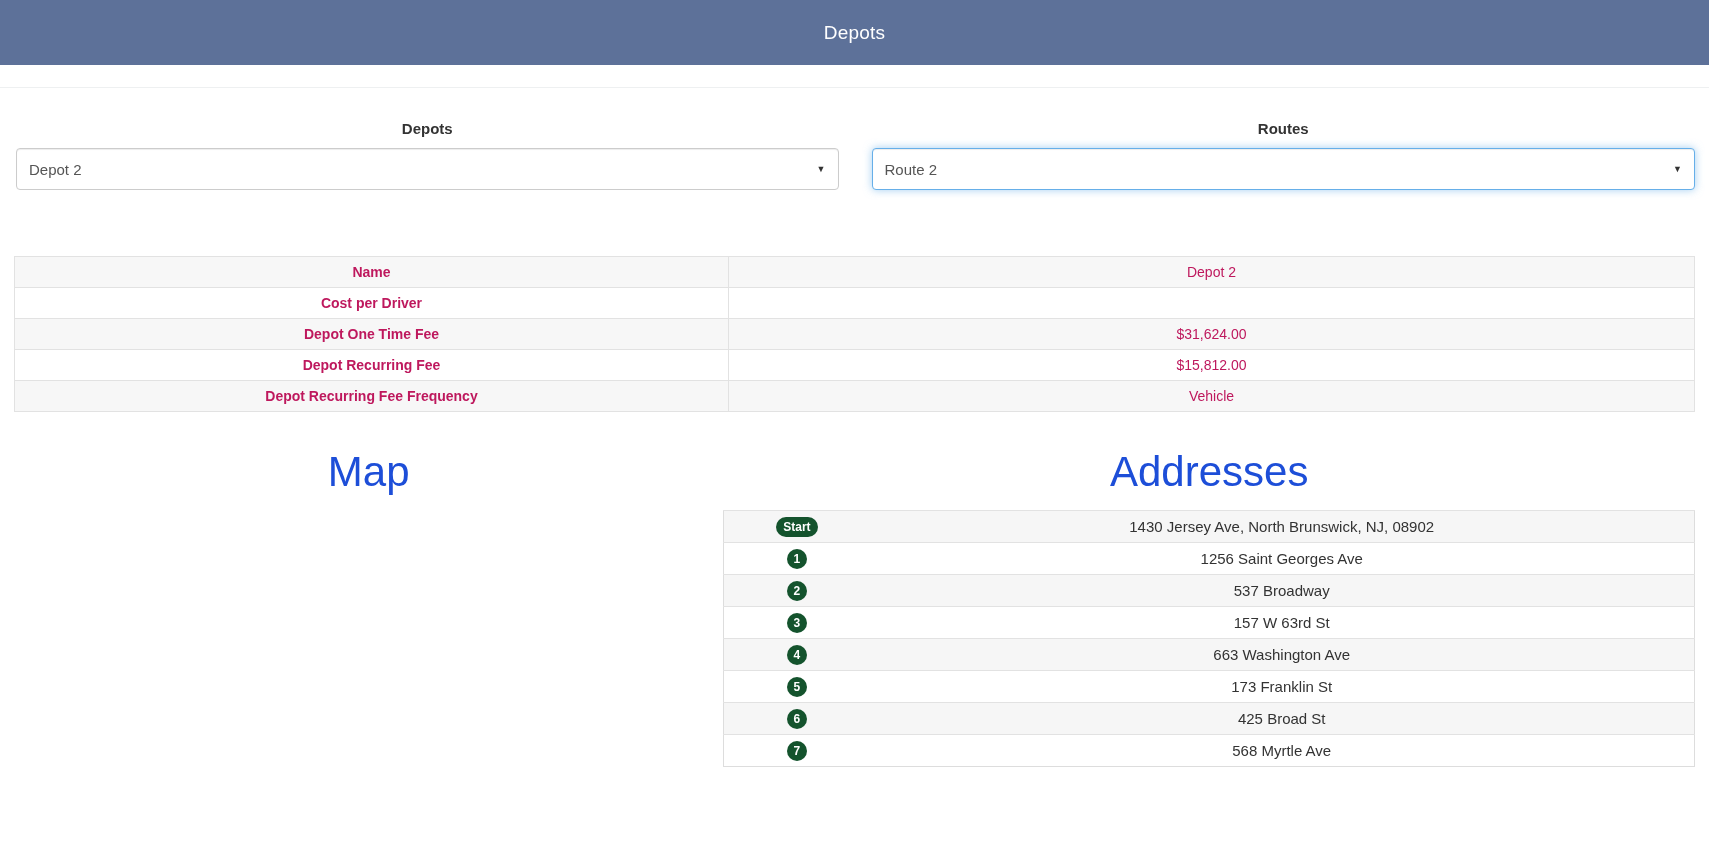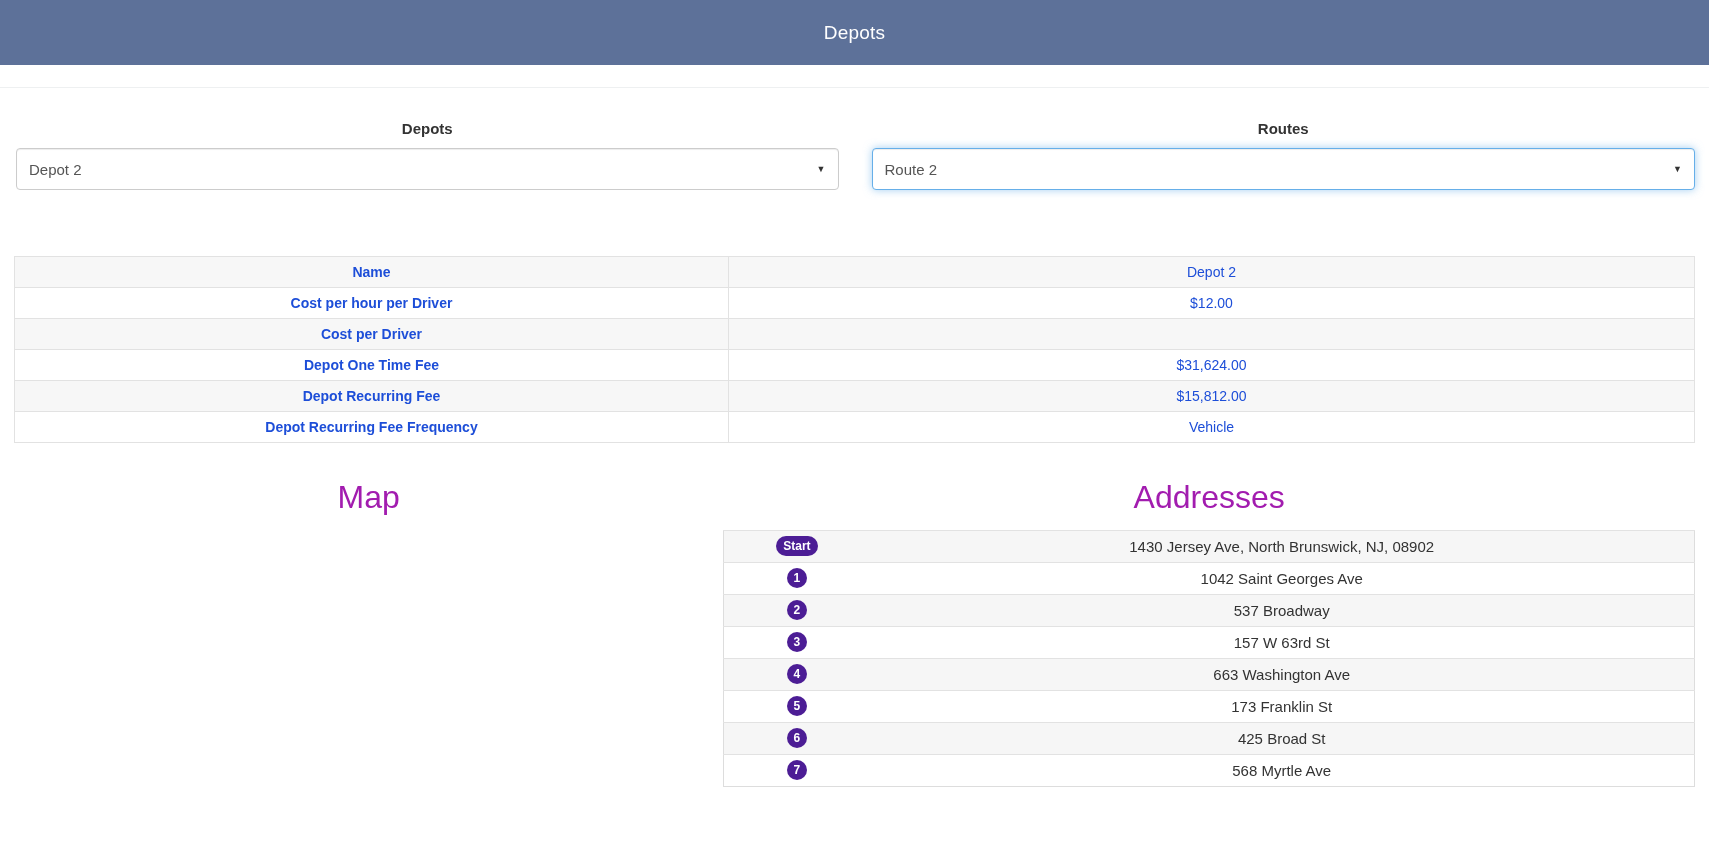--- a/index.html
+++ b/index.html
@@ -48,47 +48,47 @@
     font-size:9px; color:#333; pointer-events:none;
   }
 
   
   .details-table {
     width:100%; border-collapse:collapse; margin-top:66px;
     border:1px solid #ddd;
   }
   .details-table td {
     border:1px solid #e2e2e2; height:31px;
-    text-align:center; font-size:14px; padding:0 8px; color:#1d4ed8;
+    text-align:center; font-size:14px; padding:0 8px; color:#be185d;
   }
   .details-table td.label-cell { width:42.5%; font-weight:bold; }
   .details-table tr:nth-child(odd) td { background:#f7f7f7; }
 
   
   .bottom-section { display:flex; }
   .map-col { width:42.2%; }
   .addresses-col { width:57.8%; }
   .section-title {
-    font-size:32px; font-weight:normal; color:#a21caf;
+    font-size:42px; font-weight:normal; color:#1d4ed8;
     text-align:center; margin:36px 0 14px 0; line-height:1.15;
   }
   .map-area { min-height:240px; }
 
   .addresses-table {
     width:100%; border-collapse:collapse; border:1px solid #ddd;
   }
   .addresses-table td {
     height:32px; text-align:center; font-size:15px; color:#333;
     border-top:1px solid #e2e2e2; padding:0 6px;
   }
   .addresses-table td.badge-cell { width:15%; }
   .addresses-table tr:nth-child(odd) td { background:#f6f6f6; }
 
   .badge {
-    display:inline-block; background:#4c1d95; color:#fff;
+    display:inline-block; background:#14532d; color:#fff;
     font-size:12px; font-weight:bold; line-height:1;
     padding:4px 7px; border-radius:10px; min-width:20px;
   }
 </style>
 </head>
 <body>
 
 <div class="navbar">
   <span class="navbar-title">Depots</span>
 </div>
@@ -120,24 +120,20 @@
 
   </div>
 
   <table class="details-table">
     <tbody>
       <tr>
         <td class="label-cell">Name</td>
         <td>Depot 2</td>
       </tr>
       <tr>
-        <td class="label-cell">Cost per hour per Driver</td>
-        <td>$12.00</td>
-      </tr>
-      <tr>
         <td class="label-cell">Cost per Driver</td>
         <td></td>
       </tr>
       <tr>
         <td class="label-cell">Depot One Time Fee</td>
         <td>$31,624.00</td>
       </tr>
       <tr>
         <td class="label-cell">Depot Recurring Fee</td>
         <td>$15,812.00</td>
@@ -160,21 +156,21 @@
       <h2 class="section-title">Addresses</h2>
 
       <table class="addresses-table">
         <tbody>
           <tr>
             <td class="badge-cell"><span class="badge">Start</span></td>
             <td>1430 Jersey Ave, North Brunswick, NJ, 08902</td>
           </tr>
           <tr>
             <td class="badge-cell"><span class="badge">1</span></td>
-            <td>1042 Saint Georges Ave</td>
+            <td>1256 Saint Georges Ave</td>
           </tr>
           <tr>
             <td class="badge-cell"><span class="badge">2</span></td>
             <td>537 Broadway</td>
           </tr>
           <tr>
             <td class="badge-cell"><span class="badge">3</span></td>
             <td>157 W 63rd St</td>
           </tr>
           <tr>

